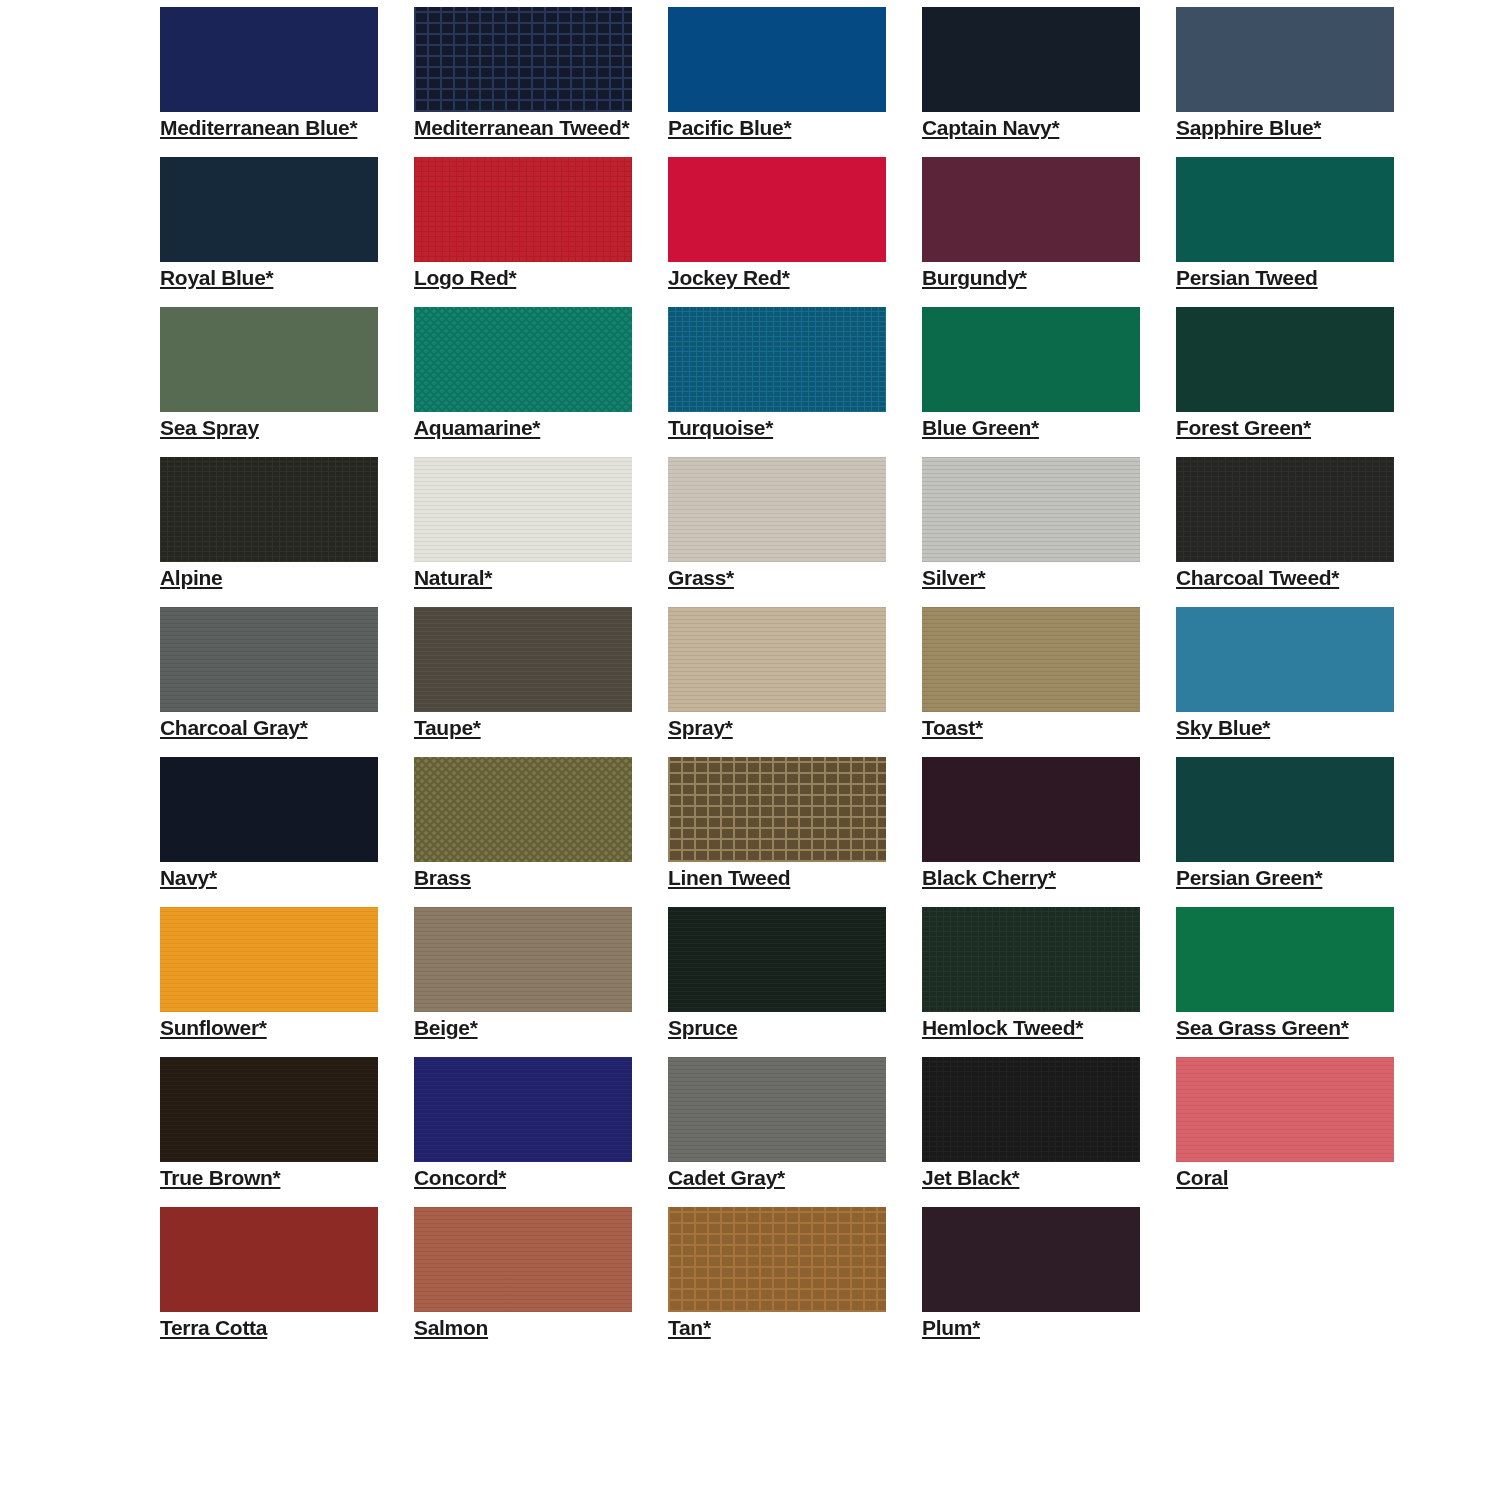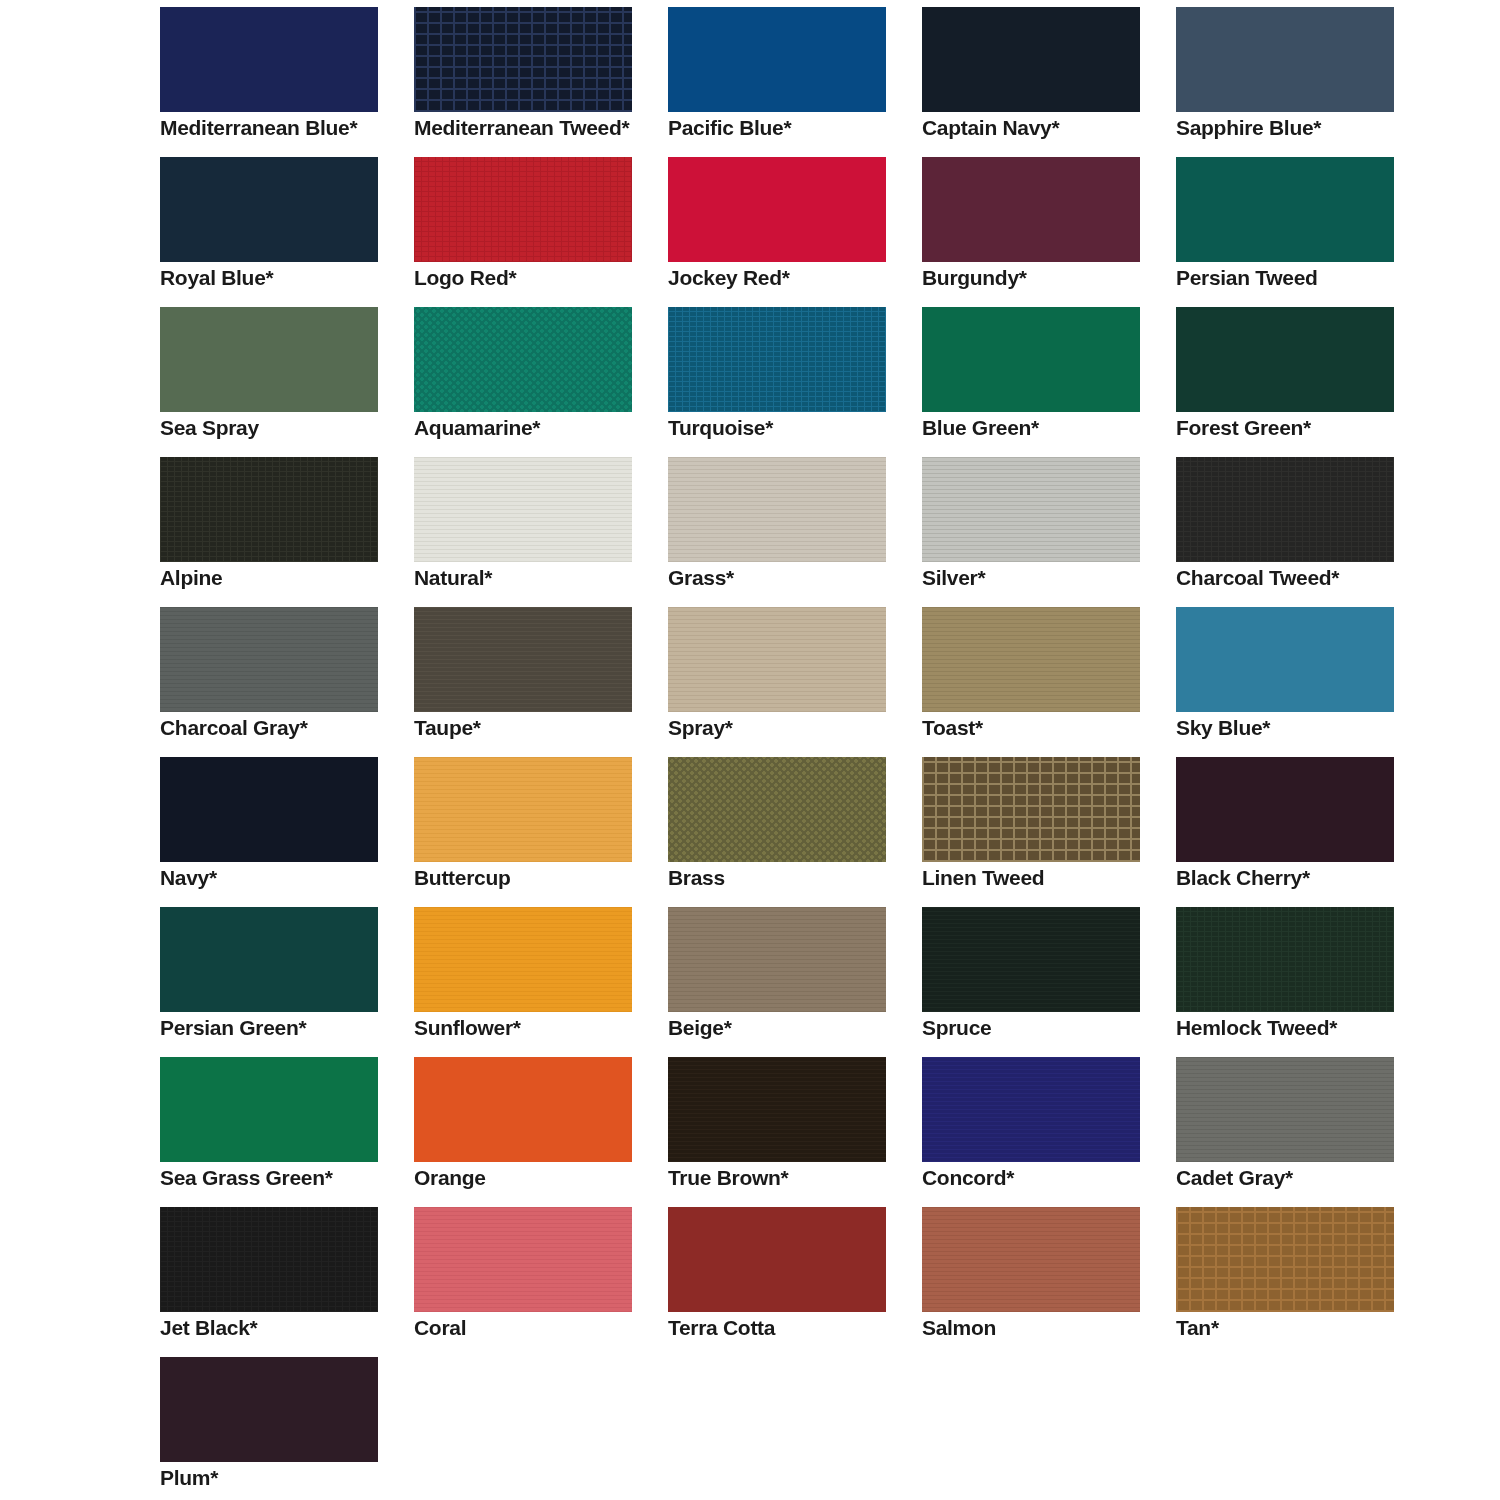--- a/index.html
+++ b/index.html
@@ -48,20 +48,21 @@
   }
   .swatch-label {
     margin-top: 5px;
     font-family: "Liberation Sans", sans-serif;
     font-weight: bold;
     font-size: 21px;
     letter-spacing: -0.3px;
     color: #1a1a1a;
     line-height: 1;
     white-space: nowrap;
+    text-decoration: underline;
   }
 </style>
 </head>
 <body>
 
 <div id="swatch-grid">
     <div class="swatch-cell">
       <div class="swatch-chip" style="background: rgb(27, 36, 86);">
         <div class="tex"></div>
       </div>
@@ -211,26 +212,20 @@
       </div>
       <div class="swatch-label">Sky Blue*</div>
     </div>
     <div class="swatch-cell">
       <div class="swatch-chip" style="background: rgb(17, 23, 37);">
         <div class="tex"></div>
       </div>
       <div class="swatch-label">Navy*</div>
     </div>
     <div class="swatch-cell">
-      <div class="swatch-chip" style="background: rgb(231, 166, 72);">
-        <div class="tex" style="background-image: repeating-linear-gradient(0deg, rgb(221, 156, 61) 0px, rgb(221, 156, 61) 1px, transparent 1px, transparent 4px); opacity: 0.85;"></div>
-      </div>
-      <div class="swatch-label">Buttercup</div>
-    </div>
-    <div class="swatch-cell">
       <div class="swatch-chip" style="background: rgb(99, 96, 58);">
         <div class="tex" style="background-image: radial-gradient(rgb(124, 120, 71) 1.6px, transparent 1.8px), radial-gradient(rgb(124, 120, 71) 1.6px, transparent 1.8px); background-size: 8px 8px, 8px 8px; background-position: 0px 0px, 4px 4px; opacity: 0.9;"></div>
       </div>
       <div class="swatch-label">Brass</div>
     </div>
     <div class="swatch-cell">
       <div class="swatch-chip" style="background: rgb(95, 78, 50);">
         <div class="tex" style="background-image: repeating-linear-gradient(0deg, rgb(155, 136, 98) 0px, rgb(155, 136, 98) 2px, transparent 2px, transparent 11px), repeating-linear-gradient(90deg, rgb(155, 136, 98) 0px, rgb(155, 136, 98) 2px, transparent 2px, transparent 13px); opacity: 0.9;"></div>
       </div>
       <div class="swatch-label">Linen Tweed</div>
@@ -269,26 +264,20 @@
       <div class="swatch-chip" style="background: rgb(27, 45, 34);">
         <div class="tex" style="background-image: repeating-linear-gradient(0deg, rgb(36, 58, 44) 0px, rgb(36, 58, 44) 1px, transparent 1px, transparent 5px), repeating-linear-gradient(90deg, rgb(36, 58, 44) 0px, rgb(36, 58, 44) 1px, transparent 1px, transparent 7px); opacity: 0.8;"></div>
       </div>
       <div class="swatch-label">Hemlock Tweed*</div>
     </div>
     <div class="swatch-cell">
       <div class="swatch-chip" style="background: rgb(12, 115, 71);">
         <div class="tex"></div>
       </div>
       <div class="swatch-label">Sea Grass Green*</div>
-    </div>
-    <div class="swatch-cell">
-      <div class="swatch-chip" style="background: rgb(224, 84, 33);">
-        <div class="tex"></div>
-      </div>
-      <div class="swatch-label">Orange</div>
     </div>
     <div class="swatch-cell">
       <div class="swatch-chip" style="background: rgb(36, 27, 18);">
         <div class="tex" style="background-image: repeating-linear-gradient(0deg, rgb(45, 34, 24) 0px, rgb(45, 34, 24) 1px, transparent 1px, transparent 4px); opacity: 0.85;"></div>
       </div>
       <div class="swatch-label">True Brown*</div>
     </div>
     <div class="swatch-cell">
       <div class="swatch-chip" style="background: rgb(34, 34, 107);">
         <div class="tex" style="background-image: repeating-linear-gradient(0deg, rgb(40, 40, 120) 0px, rgb(40, 40, 120) 1px, transparent 1px, transparent 4px); opacity: 0.85;"></div>

